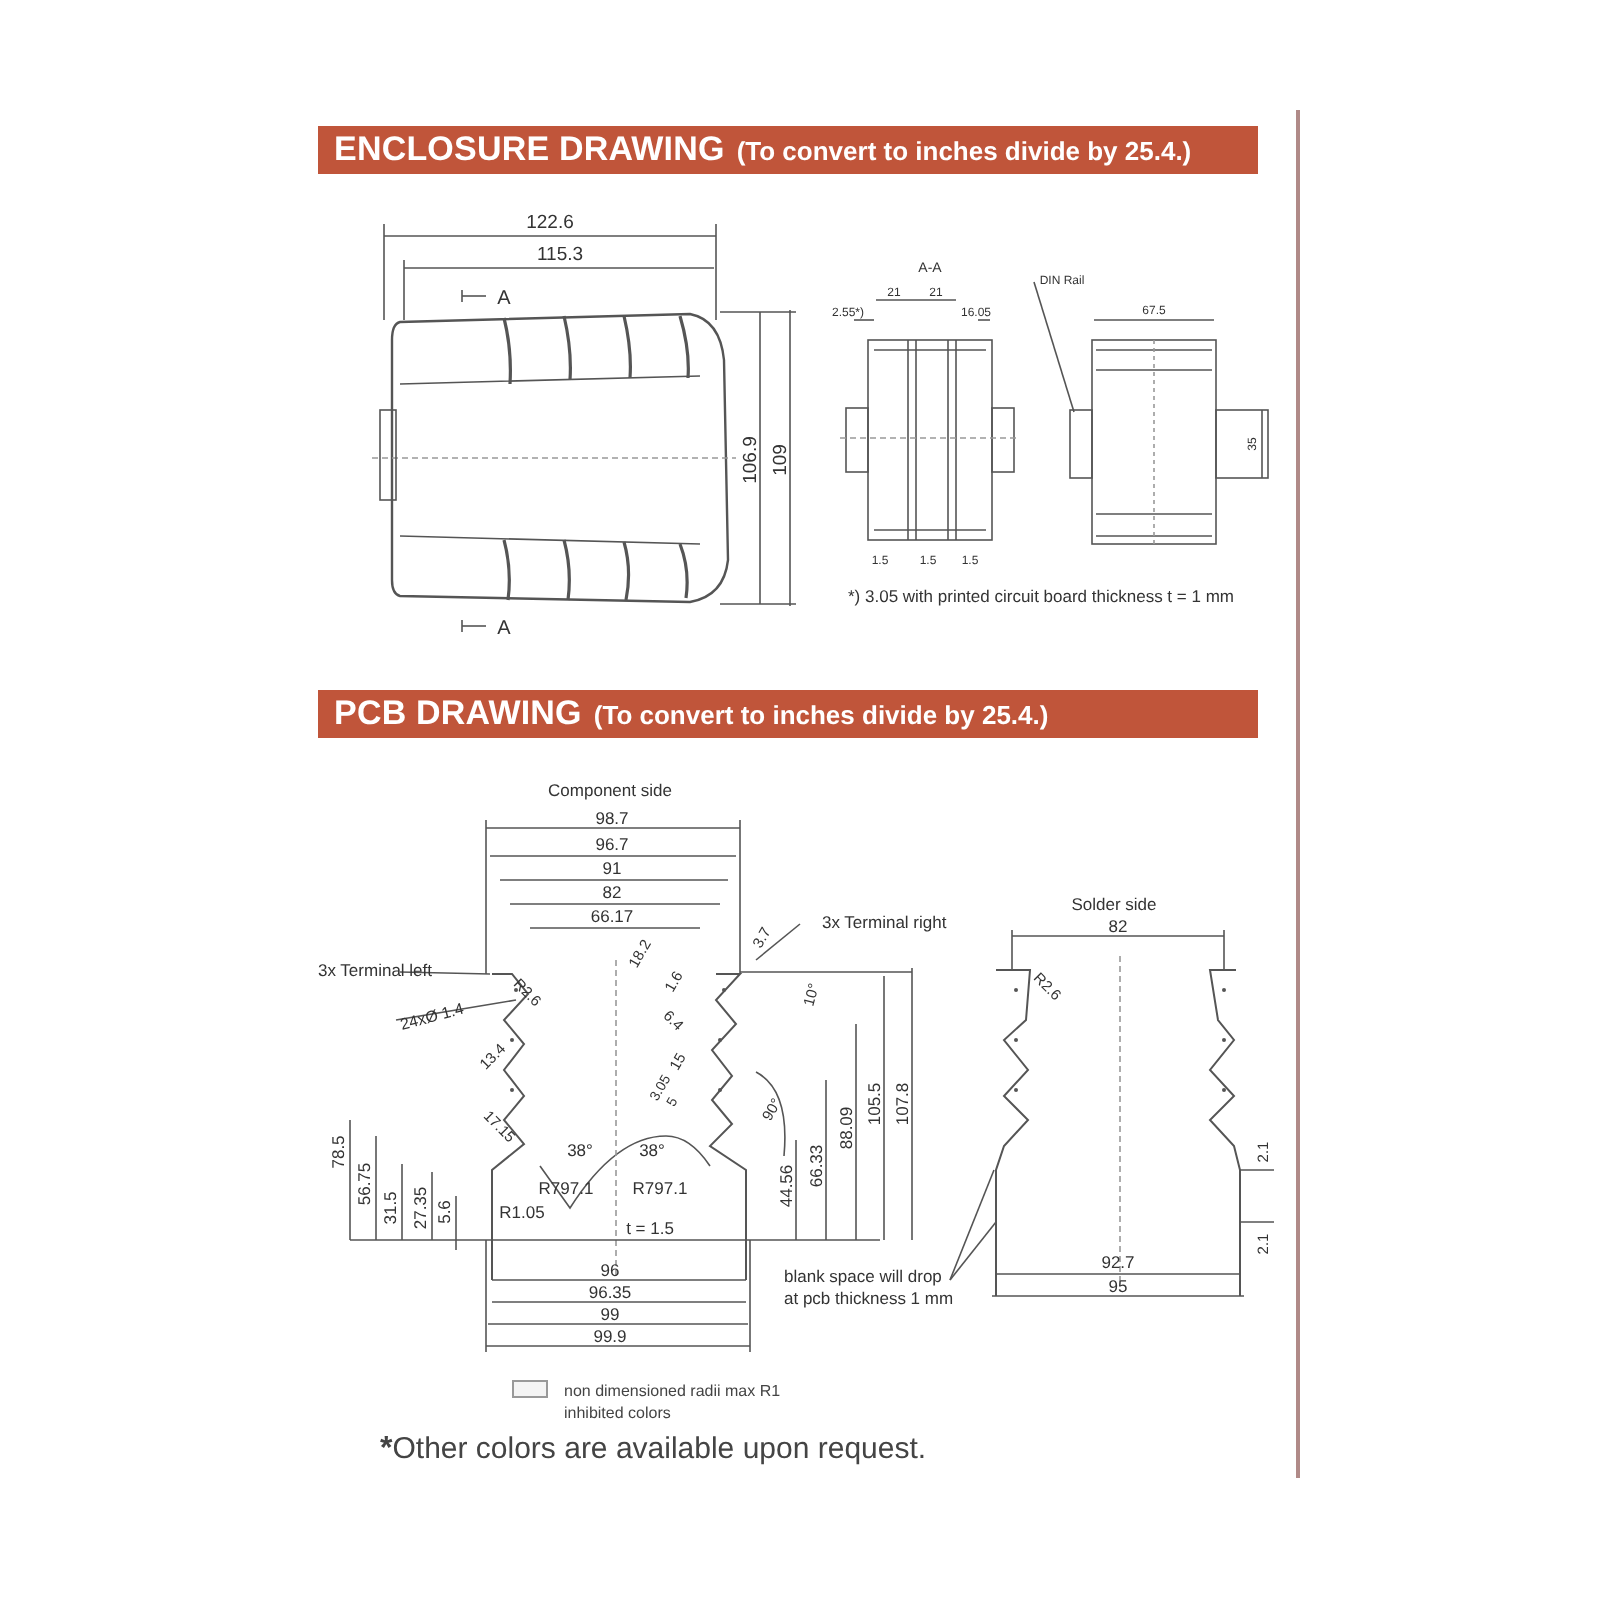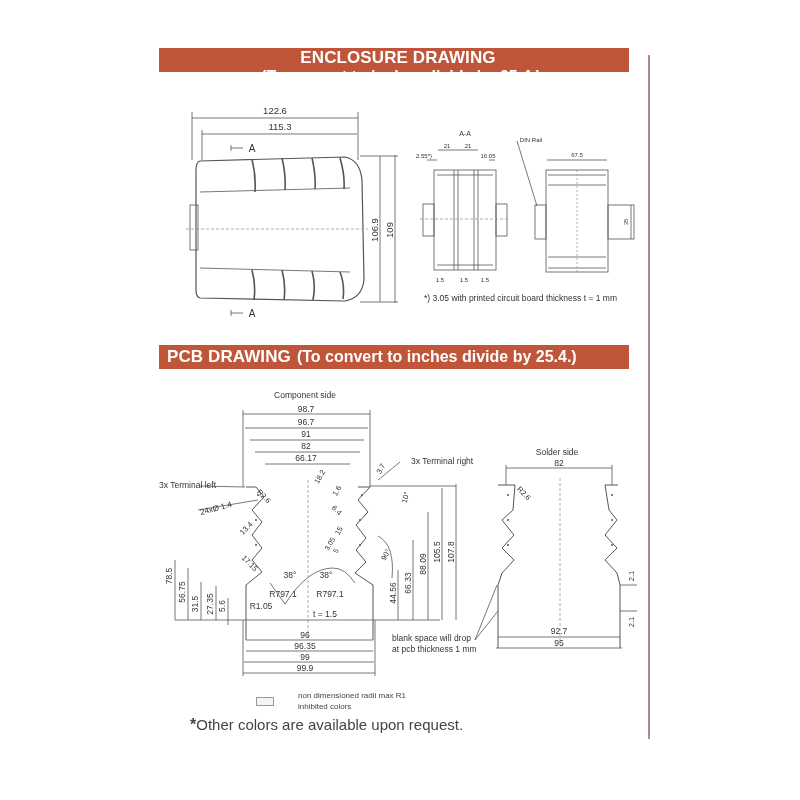--- a/index.html
+++ b/index.html
@@ -3,28 +3,28 @@
 <meta charset="utf-8">
 <style>
   html, body { margin:0; padding:0; background:#ffffff; }
   body { width:800px; height:800px; position:relative; overflow:hidden;
          font-family:"Liberation Sans", sans-serif; color:#333; }
   .page { position:absolute; left:0; top:0; width:800px; height:800px; }
   .rule-v { position:absolute; left:648px; top:55px; width:2px; height:684px; background:#b08a88; }
   .banner { position:absolute; left:159px; width:470px; height:24px; background:#c0553a;
             color:#fff; display:flex; align-items:center; padding-left:8px; box-sizing:border-box; }
   .banner .main { font-weight:bold; font-size:17px; letter-spacing:0.1px; }
-  .banner .sub { font-weight:bold; font-size:16px; margin-left:6px; }
-  #banner-enclosure { top:48px;flex-direction:column; }
+  .banner .sub { font-weight:bold; font-size:13px; margin-left:6px;text-align:right; }
+  #banner-enclosure { top:63px; }
   #banner-pcb { top:345px; }
   svg { position:absolute; left:0; top:0; }
   svg text { font-family:"Liberation Sans", sans-serif; fill:#333; }
   .footnote { position:absolute; left:160px; top:716px; font-size:15px; color:#444;margin-left:30px; }
   .footnote .star { font-weight:bold; font-size:16px; }
-  .legend { position:absolute; left:256px; top:690px; display:flex; align-items:center; gap:24px; }
+  .legend { position:absolute; left:256px; top:690px; display:flex; gap:8px; }
   .legend .swatch { width:16px; height:7px; border:1px solid #999; background:#f4f4f4; }
   .legend .txt { font-size:8px; color:#444; line-height:11px; }
 </style>
 </head>
 <body>
 
 <div class="page">
 
   <div class="rule-v"></div>
 

